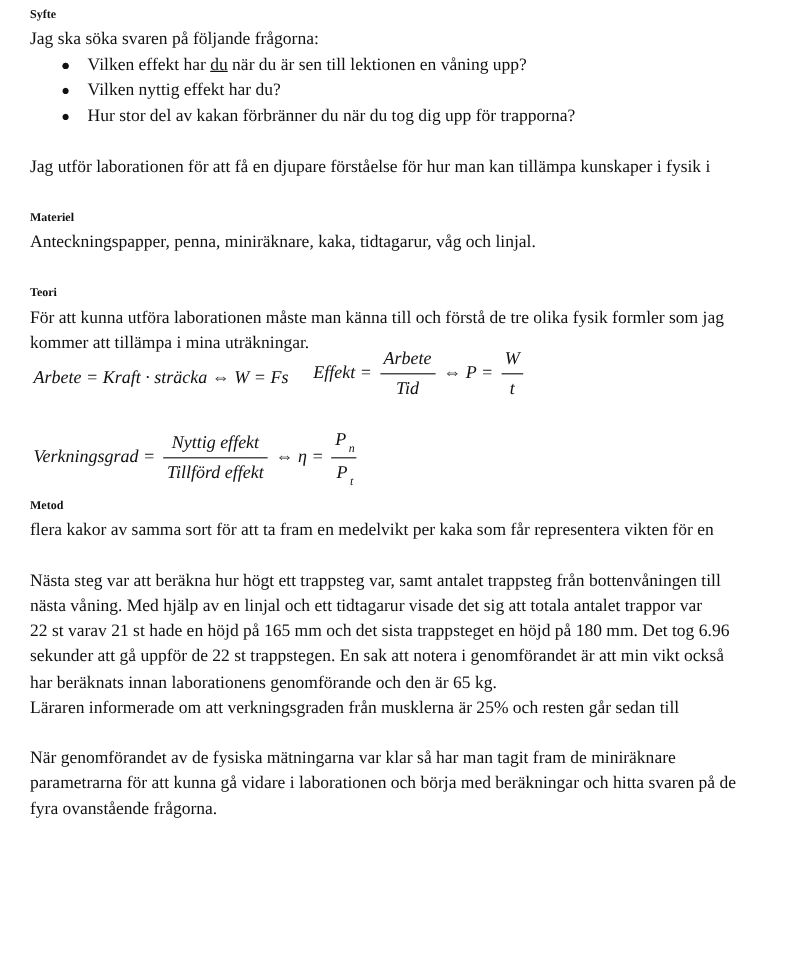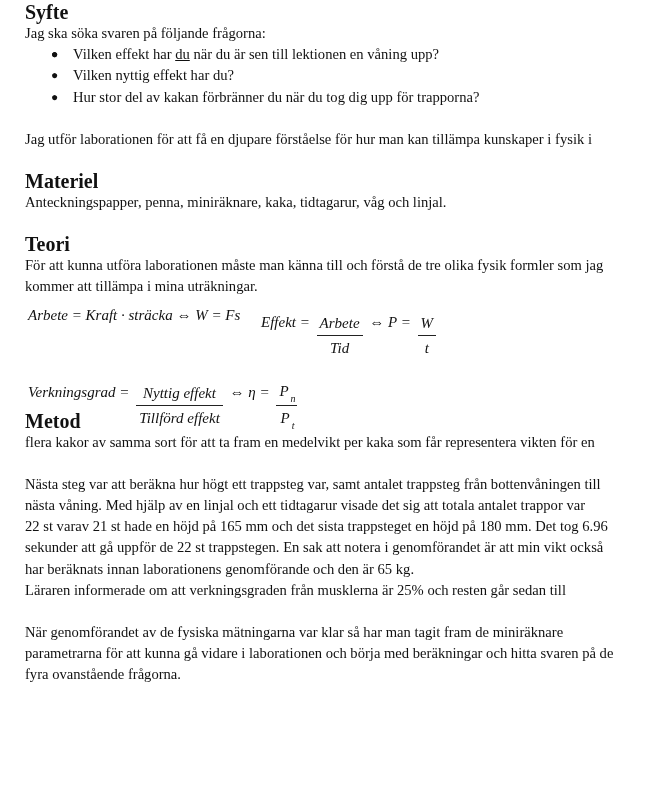--- a/index.html
+++ b/index.html
@@ -2,31 +2,31 @@
 <html><head>
 <meta charset="utf-8">
 <style>
   html, body { margin: 0; padding: 0; background: #ffffff; }
   body {
     width: 669px; height: 798px; overflow: hidden; position: relative;
     font-family: "Liberation Serif", "DejaVu Serif", serif;
     color: #111111; font-size: 14.6px;
   }
   .page { position: absolute; left: 25px; top: 2px; width: 630px; }
-  .h { font-weight: bold; font-size: 20px; line-height: 21px; margin: 0; }
+  .h { font-weight: bold; font-size: 10px; line-height: 21px; margin: 0; }
   .p { margin: 0; line-height: 21.2px; }
   ul.q { margin: 0; padding: 0; list-style: none; }
   ul.q li { position: relative; padding-left: 48px; line-height: 21.2px; }
   ul.q li .bullet { position: absolute; left: 26px; top: 0; font-size: 12px; }
   .gap { height: 21px; }
   .u { text-decoration: underline; }
   .wavy { text-decoration: underline wavy #d02020; text-decoration-thickness: 1px; }
   .formula { position: absolute; font-style: italic; font-size: 15px; white-space: nowrap; }
   .frac { display: inline-block; text-align: center; vertical-align: middle; margin: 0 3px; }
-  .frac .num { display: block; padding: 0 3px 3px 3px; border-bottom: 1px solid #222; line-height: 18px; margin-top: 24px; }
+  .frac .num { display: block; padding: 0 3px 3px 3px; border-bottom: 1px solid #222; line-height: 18px; }
   .frac .den { display: block; padding: 3px 3px 0 3px; line-height: 18px; }
   .upright { font-style: normal; }
   .sub { font-size: 10px; position: relative; top: 6px; left: 2px; }
 </style>
 </head>
 <body>
 
 <div class="page">
 
   <p class="h">Syfte</p>

